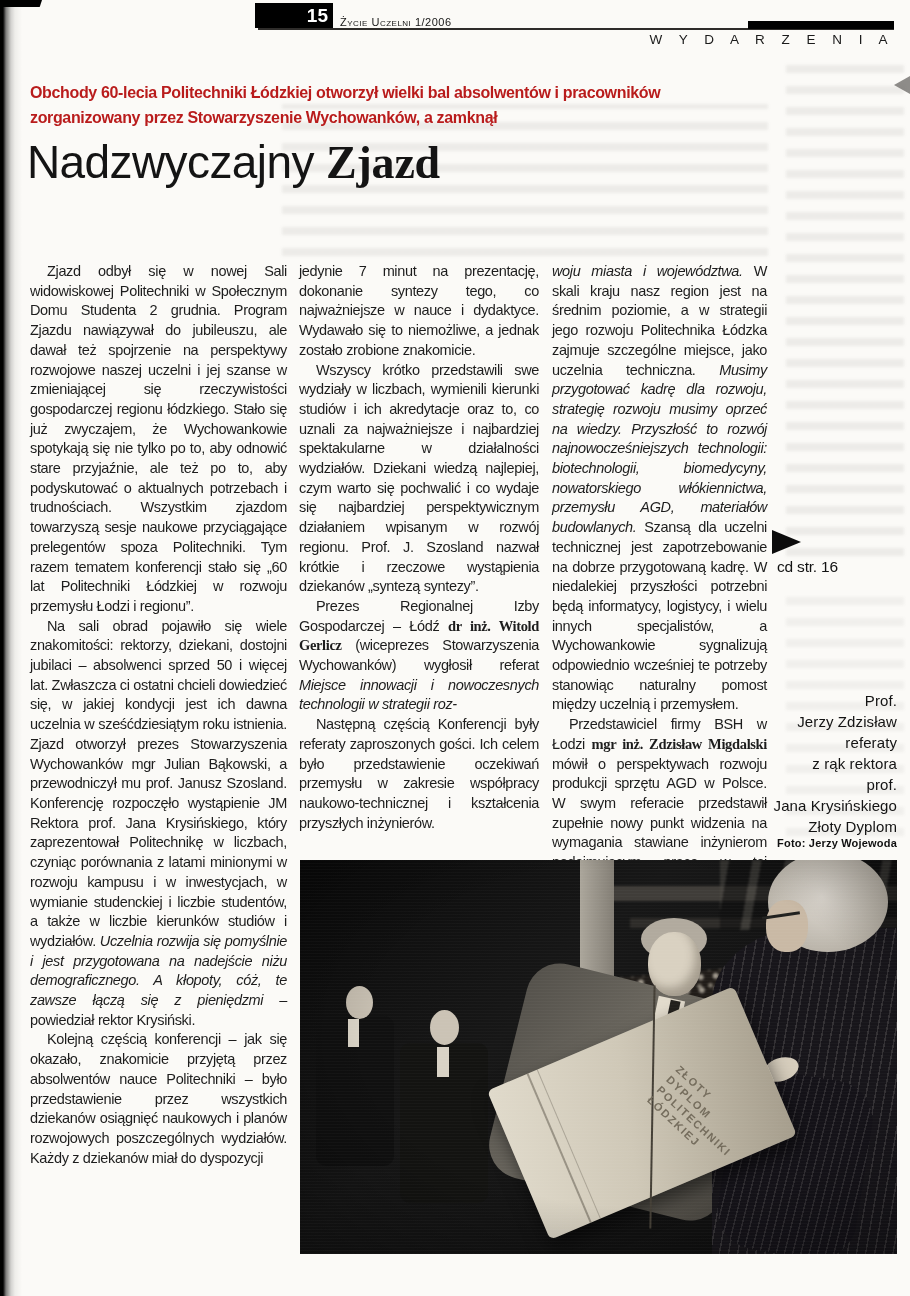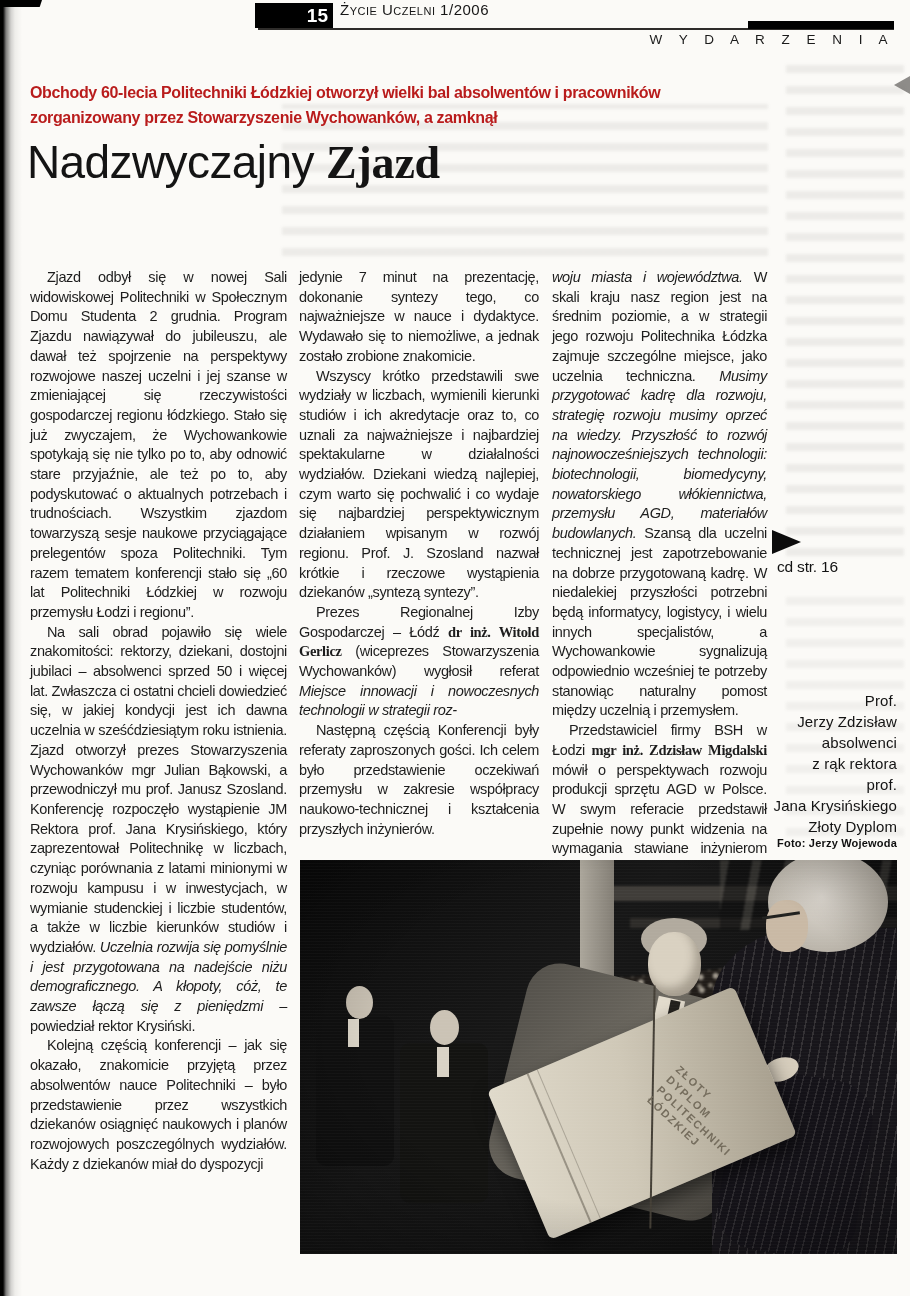--- a/index.html
+++ b/index.html
@@ -17,34 +17,34 @@
     background:linear-gradient(90deg,#000 0px,#000 3px,rgba(0,0,0,.5) 6px,rgba(0,0,0,.16) 11px,rgba(0,0,0,.05) 15px,rgba(0,0,0,0) 22px);}
   .scan-corner{left:0;top:0;width:42px;height:7px;background:#000;transform:skewX(-18deg);transform-origin:left top;}
   .bleed{pointer-events:none;filter:blur(1.4px);
     background:repeating-linear-gradient(0deg,rgba(110,108,104,.10) 0 8px,rgba(0,0,0,0) 8px 21px);}
   .ghost-arrow{left:894px;top:76px;width:0;height:0;
     border-top:9px solid transparent;border-bottom:9px solid transparent;border-right:16px solid #8e8c89;}
 
   
   .pageno-box{left:255px;top:3px;width:78px;height:25px;background:#000;
     color:#fff;font-size:19px;font-weight:700;text-align:right;line-height:25px;padding-right:5px;box-sizing:border-box;}
-  .magazine{left:340px;top:1px;font-size:15px;font-variant:small-caps;letter-spacing:.5px;color:#161616;}
+  .magazine{left:340px;top:16px;font-size:11px;font-variant:small-caps;letter-spacing:.5px;color:#161616;}
   .header-rule{left:258px;top:28px;width:636px;height:2px;background:#2e2c2a;}
   .section-bar{left:748px;top:21px;width:146px;height:8px;background:#000;}
   .section-label{right:16px;top:32px;font-size:13.5px;letter-spacing:6.5px;color:#1b1b1b;}
 
   
   .lead{left:30px;top:80px;width:706px;font-size:16px;line-height:25px;font-weight:700;
     letter-spacing:-.35px;color:#b91c1c;}
   .headline{left:27px;top:134px;width:760px;font-size:46px;line-height:57px;letter-spacing:-.6px;color:#141414;}
   .headline .run-b{letter-spacing:-.2px;}
 
   
   .col{top:262px;font-size:14.5px;line-height:19.7px;text-align:justify;
-    letter-spacing:-.35px;color:#1d1d1d;margin-top:6px;}
+    letter-spacing:-.35px;color:#1d1d1d;}
   .col-1{left:30px;width:257px;}
   .col-2{left:299px;width:240px;}
   .col-3{left:552px;width:215px;}
   .para{margin:0;}
   .para.indent{text-indent:17px;}
   .run-b{font-weight:700;font-family:Liberation Serif, serif;}
   .run-i{font-style:italic;}
 
   
   .cont-arrow{left:772px;top:530px;width:0;height:0;
@@ -143,21 +143,21 @@
     <p class="para indent"><span>Następną częścią Konferencji były referaty zaproszonych gości. Ich celem było przedstawienie oczekiwań przemysłu w zakresie współpracy naukowo-technicznej i kształcenia przyszłych inżynierów.</span></p>
   </div>
 <div class="abs col col-3">
     <p class="para"><span class="run-i">woju miasta i województwa.</span><span> W skali kraju nasz region jest na średnim poziomie, a w strategii jego rozwoju Politechnika Łódzka zajmuje szczególne miejsce, jako uczelnia techniczna. </span><span class="run-i">Musimy przygotować kadrę dla rozwoju, strategię rozwoju musimy oprzeć na wiedzy. Przyszłość to rozwój najnowocześniejszych technologii: biotechnologii, biomedycyny, nowatorskiego włókiennictwa, przemysłu AGD, materiałów budowlanych.</span><span> Szansą dla uczelni technicznej jest zapotrzebowanie na dobrze przygotowaną kadrę. W niedalekiej przyszłości potrzebni będą informatycy, logistycy, i wielu innych specjalistów, a Wychowankowie sygnalizują odpowiednio wcześniej te potrzeby stanowiąc naturalny pomost między uczelnią i przemysłem.</span></p>
     <p class="para indent"><span>Przedstawiciel firmy BSH w Łodzi </span><span class="run-b">mgr inż. Zdzisław Migdalski</span><span> mówił o perspektywach rozwoju produkcji sprzętu AGD w Polsce. W swym referacie przedstawił zupełnie nowy punkt widzenia na wymagania stawiane inżynierom podejmującym pracę w tej dziedzinie. Sprzęt AGD produkują w Polsce pra-</span></p>
   </div>
 
 <div class="abs cont-arrow"></div>
 <div class="abs cont-label">cd str. 16</div>
 
-<div class="abs caption"><span>Prof.</span><br><span>Jerzy Zdzisław</span><br><span>absolwenci</span><br><span>z rąk rektora</span><br><span>prof.</span><br><span>Jana Krysińskiego</span><br><span>Złoty Dyplom</span></div>
+<div class="abs caption"><span>Prof.</span><br><span>Jerzy Zdzisław</span><br><span>referaty</span><br><span>z rąk rektora</span><br><span>prof.</span><br><span>Jana Krysińskiego</span><br><span>Złoty Dyplom</span></div>
 <div class="abs credit">Foto: Jerzy Wojewoda</div>
 
 <div class="abs photo">
   <div class="ph-band1"></div>
   <div class="ph-band2"></div>
   <div class="ph-slats"></div>
   <div class="ph-pillar"></div>
   <div class="ph-audience"></div>
   <div class="ph-bodyA"></div>
   <div class="ph-shirtA"></div>

